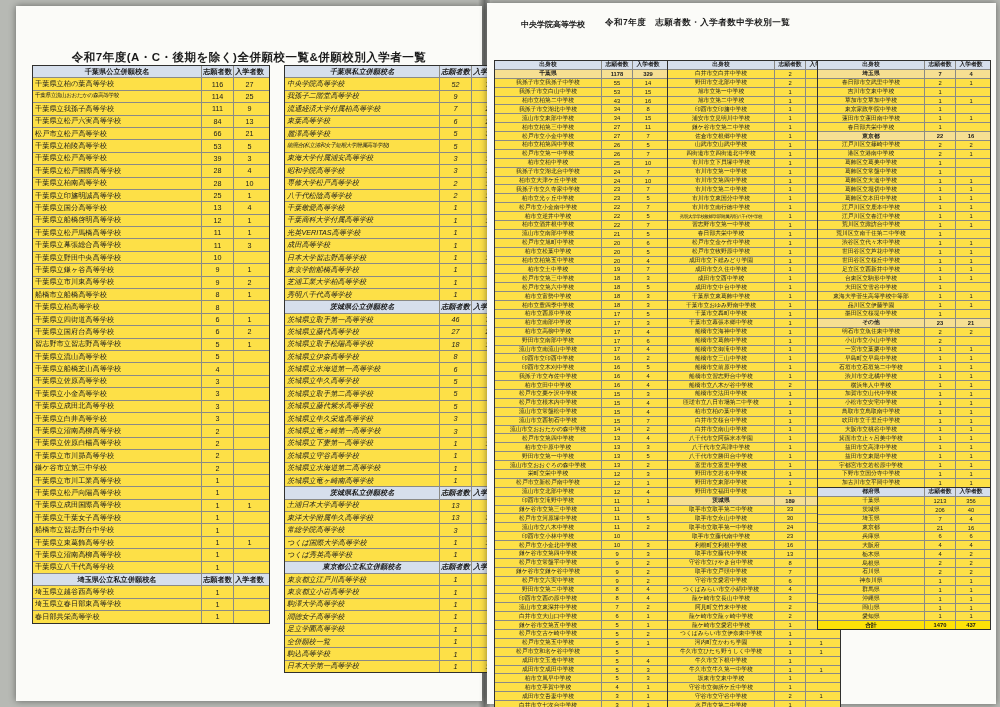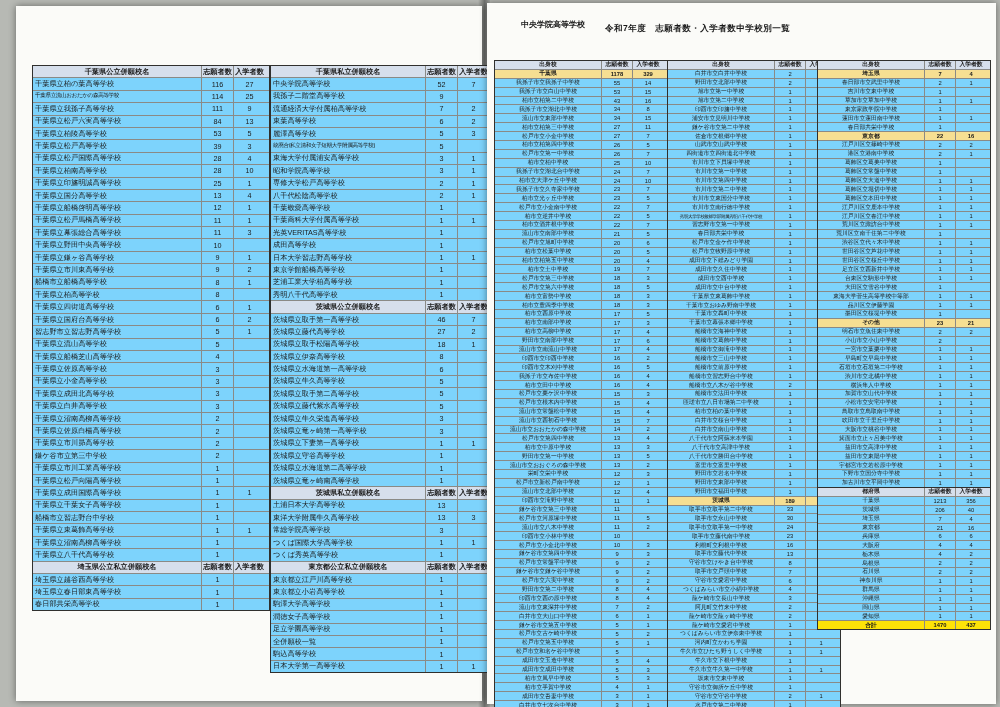--- a/index.html
+++ b/index.html
@@ -11,61 +11,62 @@
   }
   .page{position:absolute;background:#fbfbf8;box-shadow:0 0 7px rgba(0,0,0,.45);}
   #left-page{left:16px;top:6px;width:466px;height:695px;}
   #right-page{left:487px;top:3px;width:509px;height:701px;}
   #spine{position:absolute;left:478px;top:0;width:12px;height:707px;
     background:linear-gradient(to right,rgba(0,0,0,0),rgba(0,0,0,.38) 55%,rgba(0,0,0,.08));}
 
   
   #lp-title{position:absolute;top:44px;left:0;width:100%;text-align:center;
     font-size:11.5px;font-weight:bold;letter-spacing:.5px;}
-  .tbl{position:absolute;border:1.5px solid #30302e;background:#7dd3fc;}
+  .tbl{position:absolute;border:1.5px solid #30302e;background:#fde047;}
   .tr{display:flex;align-items:stretch;}
   .tr + .tr{border-top:1px solid #8a8a86;}
   .td{display:flex;align-items:center;overflow:hidden;white-space:nowrap;padding:0 2px;box-sizing:border-box;}
   .td + .td{border-left:1px solid #8a8a86;}
   .td.num{justify-content:center;padding:0 1px;}
   .hrow{background:#d6dfec;}
   .hrow .td{justify-content:center;font-weight:bold;}
   .prow{background:#f6df92;}
   .prow .td{justify-content:center;font-weight:bold;}
   .trow-b{background:#bcd4ec;}
   .trow-b .td{justify-content:center;font-weight:bold;}
   .trow-y{background:#fde308;}
   .trow-y .td{justify-content:center;font-weight:bold;}
   .tight{font-size:78%;letter-spacing:-.4px;}
 
   .lp .tr{height:11.4px;font-size:7.2px;}
   .lp .td.name{width:168px;}
   .lp .td.num{width:32px;}
   #lp-left{left:16px;top:59px;width:236px;}
-  #lp-right{left:254px;top:59px;width:222px;}
+  #lp-right{left:268px;top:59px;width:222px;font-style:italic;}
   #lp-right .td.name{width:154px;}
 
   
   #rp-school{position:absolute;top:16px;left:34px;font-size:8px;font-weight:bold;}
-  #rp-title{position:absolute;top:20px;left:118px;font-size:8.5px;font-weight:bold;letter-spacing:.5px;}
+  #rp-title{position:absolute;top:14px;left:118px;font-size:8.5px;font-weight:bold;letter-spacing:.5px;}
   .rp .tr{height:7.9px;font-size:5.8px;}
   .rp .td{padding:0 1px;}
   .rp .td.name{width:106px;justify-content:center;}
   .rp .td.num{width:31px;}
   #rp-col1{left:7px;top:57px;width:172px;}
   #rp-col2{left:180px;top:57px;width:172px;}
   #rp-col3{left:330px;top:57px;width:172px;}
   #rp-sum{left:330px;top:484px;width:172px;}
 </style>
 </head>
 <body>
 
 <div id="spine"></div>
 
 <div class="page" id="left-page">
+  <div id="lp-title">令和7年度(A・C・後期を除く)全併願校一覧&amp;併願校別入学者一覧</div>
   <div class="tbl lp" id="lp-left">
       <div class="tr hrow">
         <div class="td name">千葉県公立併願校名</div>
         <div class="td num">志願者数</div>
         <div class="td num">入学者数</div>
       </div>
       <div class="tr">
         <div class="td name">千葉県立柏の葉高等学校</div>
         <div class="td num">116</div>
         <div class="td num">27</div>
@@ -77,20 +78,25 @@
       </div>
       <div class="tr">
         <div class="td name">千葉県立我孫子高等学校</div>
         <div class="td num">111</div>
         <div class="td num">9</div>
       </div>
       <div class="tr">
         <div class="td name">千葉県立松戸六実高等学校</div>
         <div class="td num">84</div>
         <div class="td num">13</div>
+      </div>
+      <div class="tr">
+        <div class="td name">松戸市立松戸高等学校</div>
+        <div class="td num">66</div>
+        <div class="td num">21</div>
       </div>
       <div class="tr">
         <div class="td name">千葉県立柏陵高等学校</div>
         <div class="td num">53</div>
         <div class="td num">5</div>
       </div>
       <div class="tr">
         <div class="td name">千葉県立松戸高等学校</div>
         <div class="td num">39</div>
         <div class="td num">3</div>

